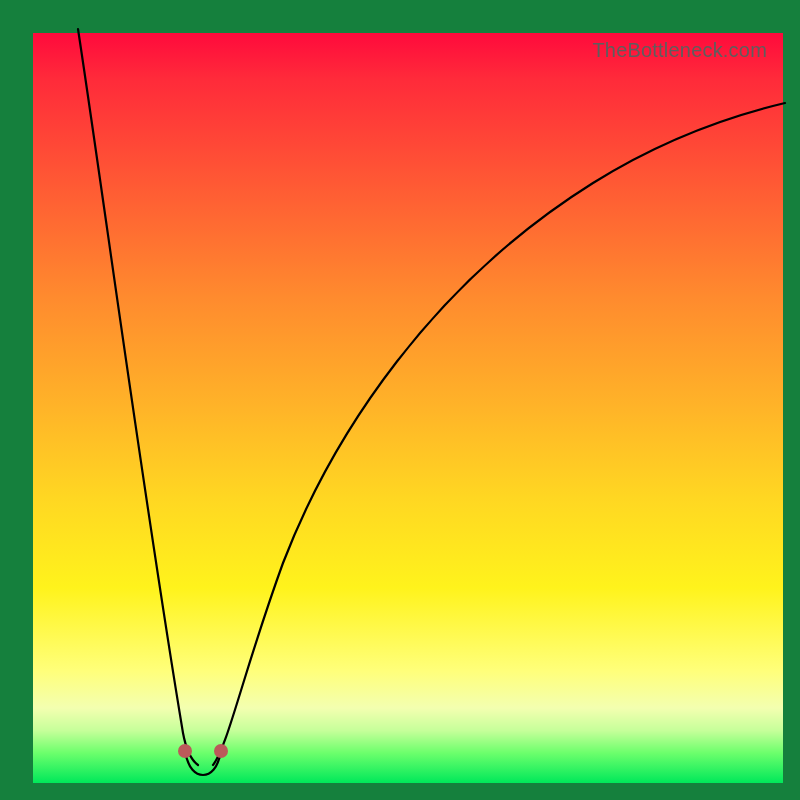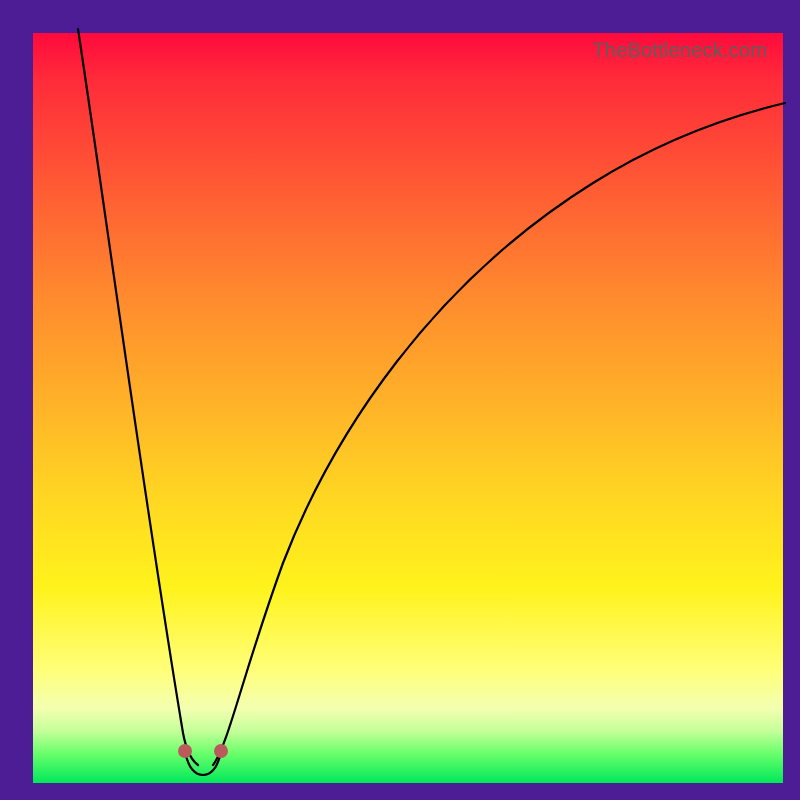--- a/index.html
+++ b/index.html
@@ -10,21 +10,21 @@
     overflow: hidden;
     background: #000;
     font-family: Arial, Helvetica, sans-serif;
   }
   .frame {
     position: absolute;
     left: 0;
     top: 0;
     width: 800px;
     height: 800px;
-    background: #4c1d95;
+    background: #15803d;
   }
   .plot {
     position: absolute;
     left: 33px;
     top: 33px;
     width: 750px;
     height: 750px;
     
     background: linear-gradient(
       to bottom,

